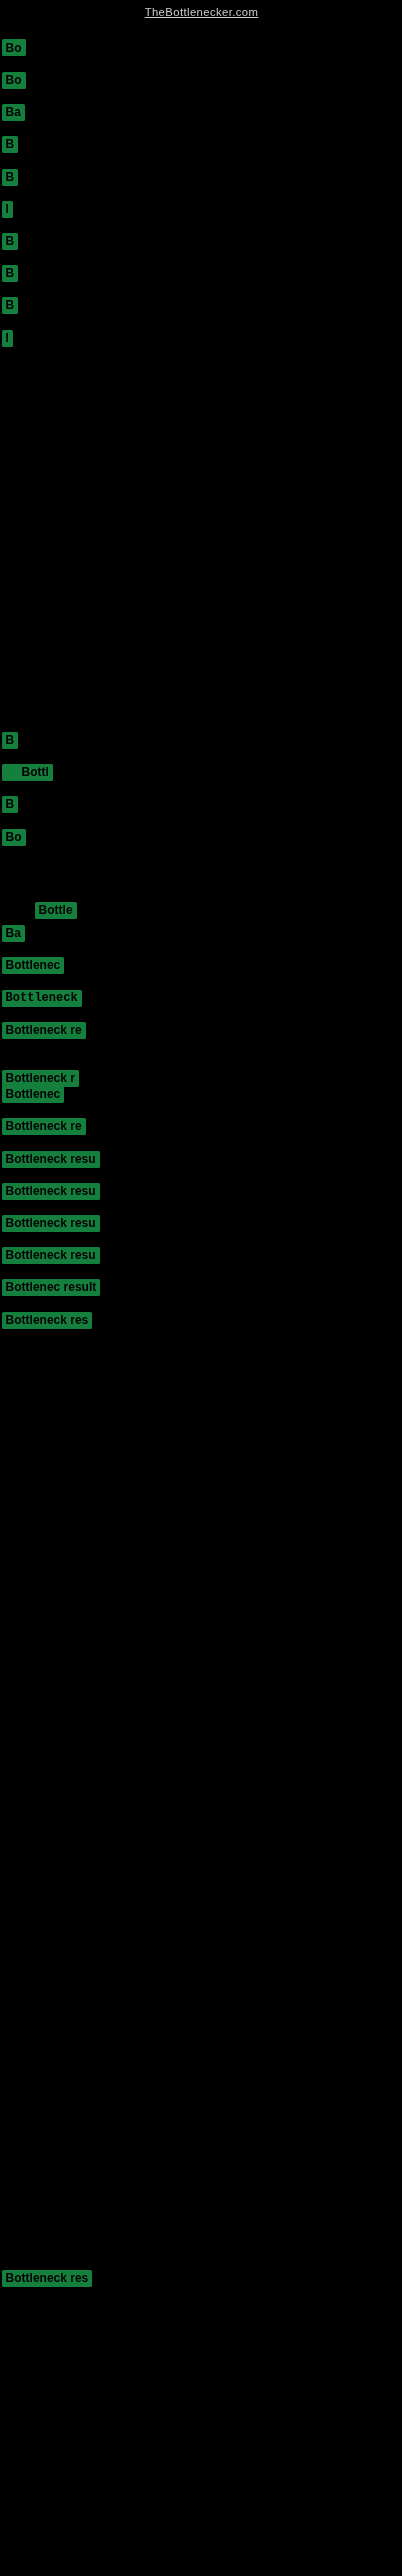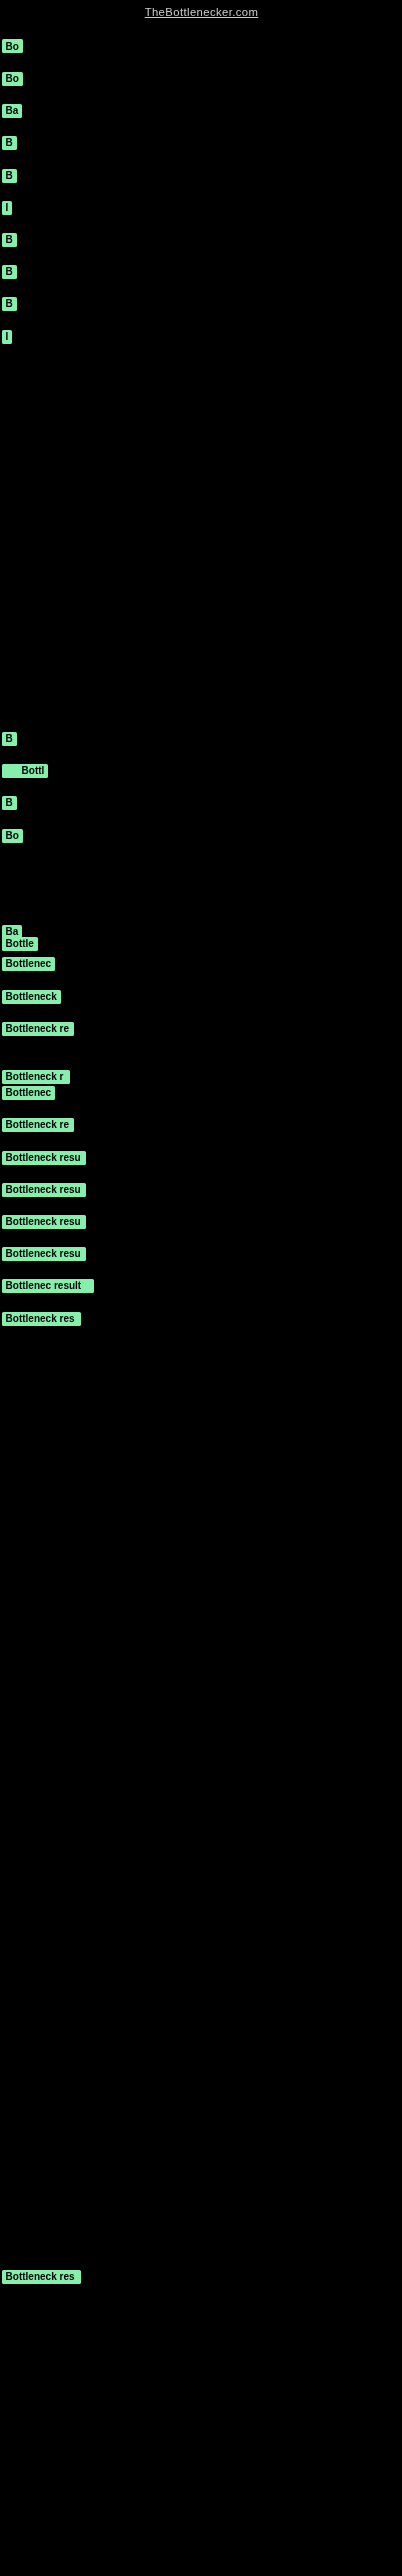--- a/index.html
+++ b/index.html
@@ -14,23 +14,23 @@
     .site-title {
       color: #cccccc;
       font-size: 11.3px;
       text-align: center;
       padding: 6.4px 0 3.2px 0;
       letter-spacing: 0.4px;
       text-decoration: underline;
     }
     .badge {
       display: inline-block;
-      background-color: #86efac;
+      background-color: #15803d;
       color: #000000;
-      font-size: 10px;
+      font-size: 12px;
       font-weight: bold;
       padding: 1.6px 4px;
       border-radius: 1.6px;
       position: absolute;
       left: 1.6px;
       white-space: nowrap;
       overflow: hidden;
     }
   </style>
 </head>
@@ -48,24 +48,24 @@
     <div class="badge" style="top: 147px; min-width: 13px;">B</div>
     <div class="badge" style="top: 179px; min-width: 9.7px;">I</div>
     <div class="badge" style="top: 211px; min-width: 13px;">B</div>
     <div class="badge" style="top: 243px; min-width: 13px;">B</div>
     <div class="badge" style="top: 275px; min-width: 13px;">B</div>
     <div class="badge" style="top: 308px; min-width: 9.7px;">I</div>
     <div class="badge" style="top: 710px; min-width: 13px;">B</div>
     <div class="badge" style="top: 742px; min-width: 31px; padding-left: 20px;">Bottl</div>
     <div class="badge" style="top: 774px; min-width: 13px;">B</div>
     <div class="badge" style="top: 807px; min-width: 17.7px;">Bo</div>
-    <div class="badge" style="top: 915px; min-width: 34px;">Bottle</div>
+    <div class="badge" style="top: 880px; min-width: 34px; margin-left: 33px;">Bottle</div>
     <div class="badge" style="top: 903px; min-width: 17.7px;">Ba</div>
     <div class="badge" style="top: 935px; min-width: 53px;">Bottlenec</div>
-    <div class="badge" style="top: 968px; min-width: 58px;">Bottleneck</div>
+    <div class="badge" style="top: 968px; min-width: 58px; font-family: Liberation Mono, monospace;">Bottleneck</div>
     <div class="badge" style="top: 1000px; min-width: 72px;">Bottleneck re</div>
     <div class="badge" style="top: 1048px; min-width: 68px;">Bottleneck r</div>
     <div class="badge" style="top: 1064px; min-width: 53px;">Bottlenec</div>
     <div class="badge" style="top: 1096px; min-width: 72px;">Bottleneck re</div>
     <div class="badge" style="top: 1129px; min-width: 84px;">Bottleneck resu</div>
     <div class="badge" style="top: 1161px; min-width: 84px;">Bottleneck resu</div>
     <div class="badge" style="top: 1193px; min-width: 84px;">Bottleneck resu</div>
     <div class="badge" style="top: 1225px; min-width: 84px;">Bottleneck resu</div>
     <div class="badge" style="top: 1257px; min-width: 92px;">Bottlenec result</div>
     <div class="badge" style="top: 1290px; min-width: 79px;">Bottleneck res</div>

